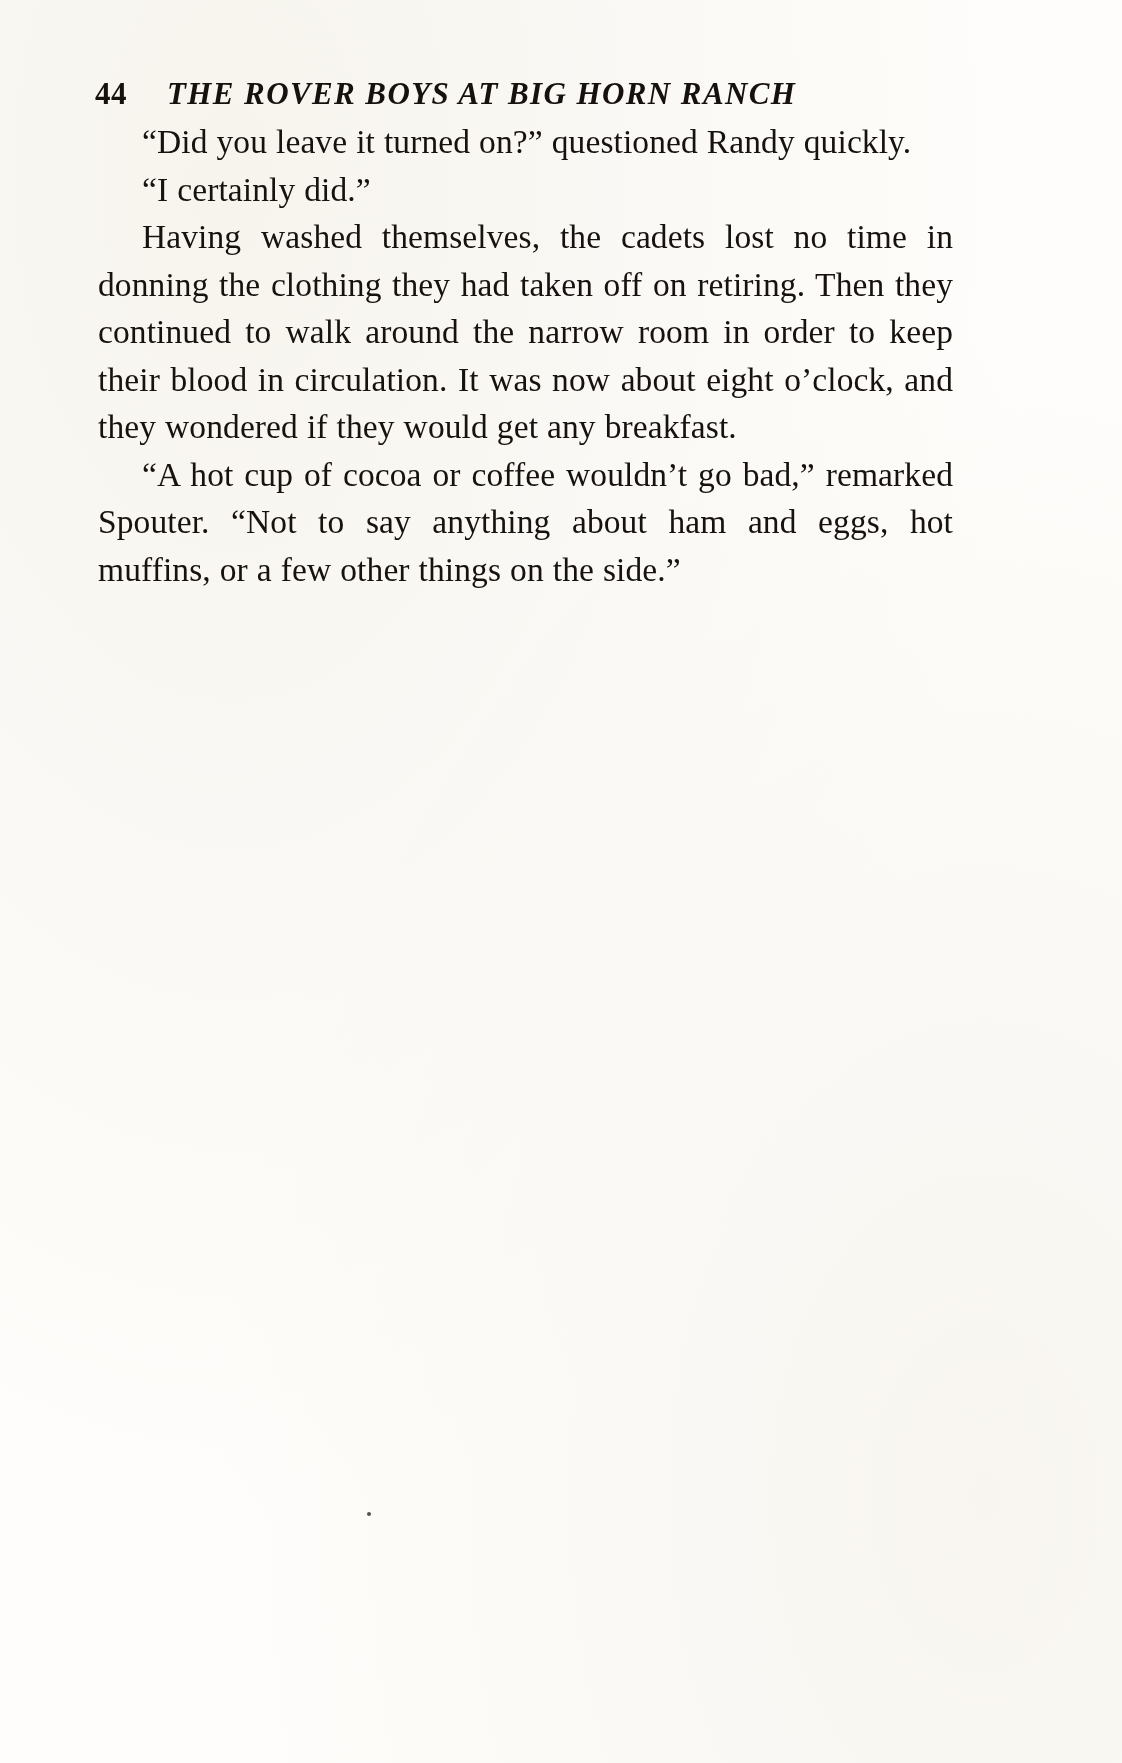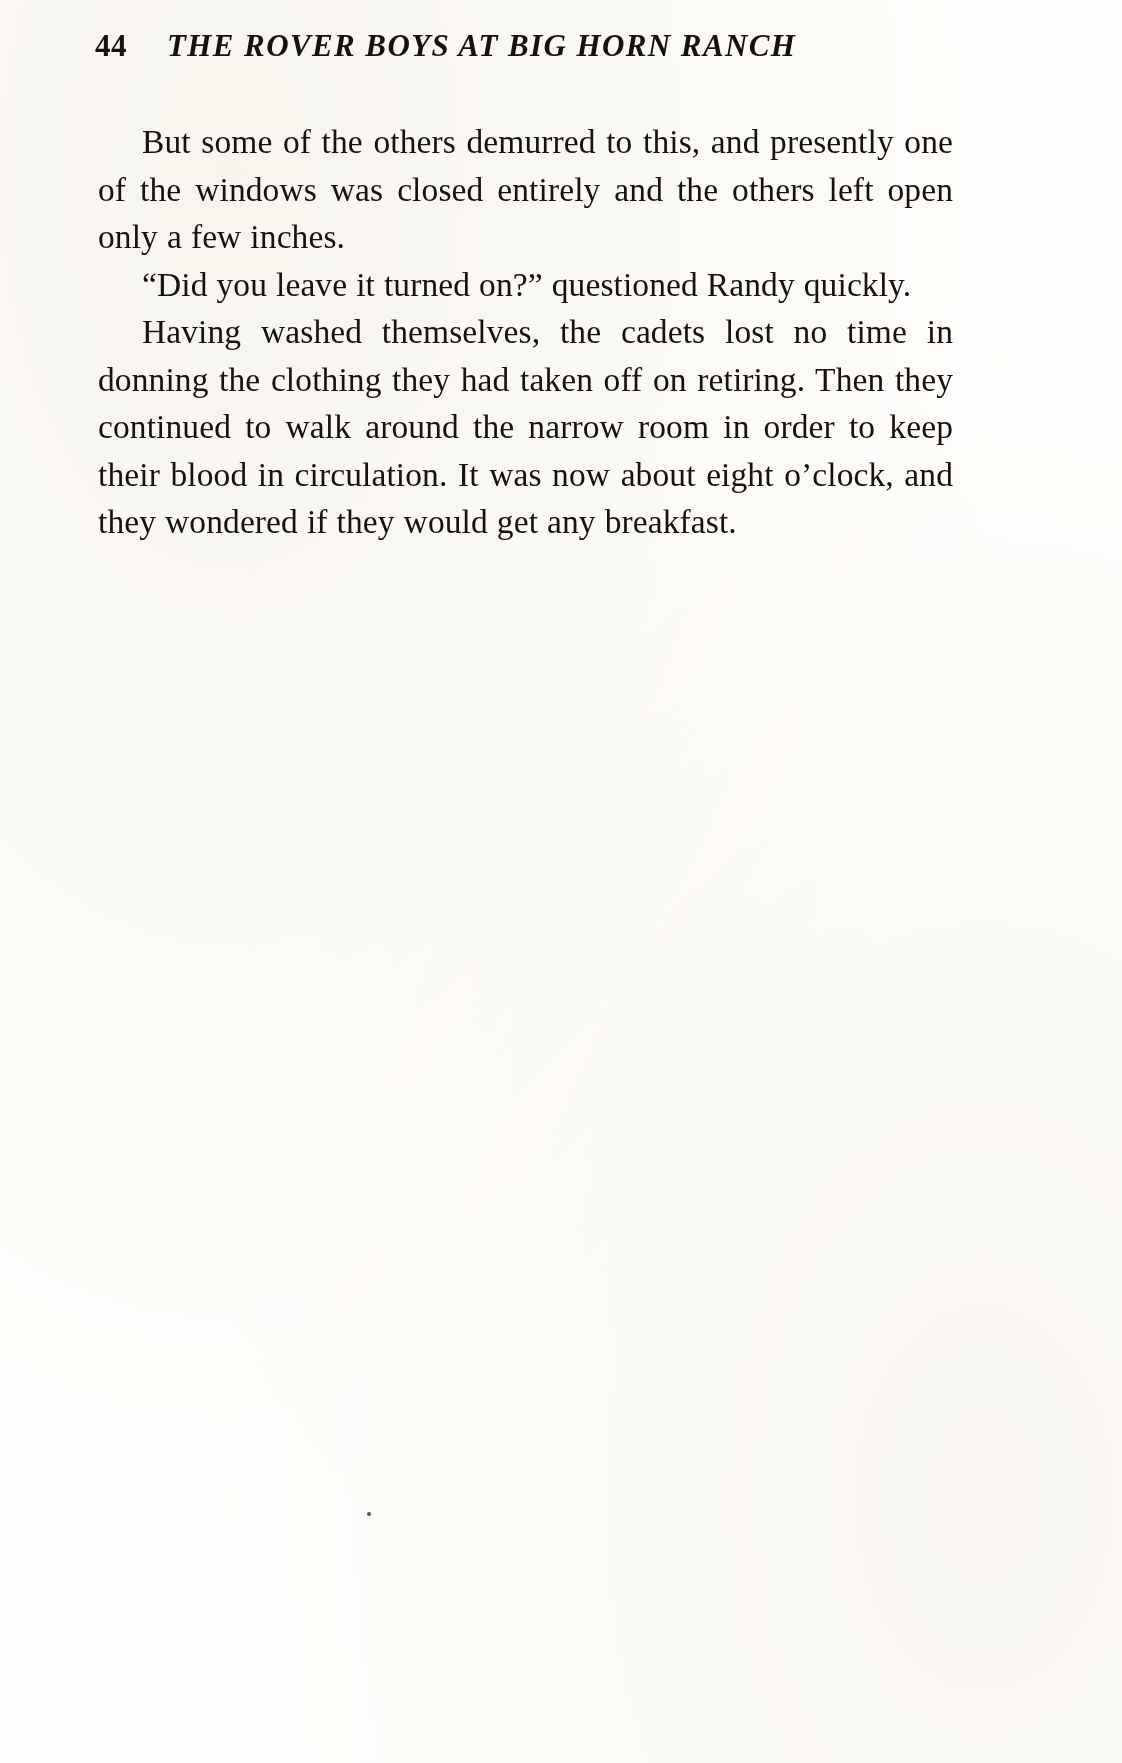--- a/index.html
+++ b/index.html
@@ -49,20 +49,21 @@
     color: #16110f;
   }
   .running-head {
     font-family: "Liberation Serif", serif;
     font-style: italic;
     font-weight: 700;
     font-size: 31px;
     letter-spacing: 1.4px;
     color: #16110f;
     white-space: nowrap;
+    margin-top: 48px;
   }
   .body-text {
     position: absolute;
     left: 98px;
     top: 118px;
     width: 855px;
   }
   p.para {
     margin: 0;
     font-size: 33.5px;
@@ -93,19 +94,20 @@
 
 <div class="page">
   <div class="paper-tint"></div>
 
   <div class="header">
     <span class="folio">44</span>
     <span class="running-head">THE ROVER BOYS AT BIG HORN RANCH</span>
   </div>
 
   <div class="body-text">
-    <p class="para">But some of the others demurred to this, and presently one of the windows was closed entirely and the others left open only a few inches.</p>
     <p class="para">“Did you leave it turned on?” questioned Randy quickly.</p>
+    <p class="para">“I certainly did.”</p>
     <p class="para">Having washed themselves, the cadets lost no time in donning the clothing they had taken off on retiring. Then they continued to walk around the narrow room in order to keep their blood in circulation. It was now about eight o’clock, and they wondered if they would get any breakfast.</p>
+    <p class="para">“A hot cup of cocoa or coffee wouldn’t go bad,” remarked Spouter. “Not to say anything about ham and eggs, hot muffins, or a few other things on the side.”</p>
   </div>
 
   <div class="dot-artifact"></div>
 </div>
 
 </body></html>

